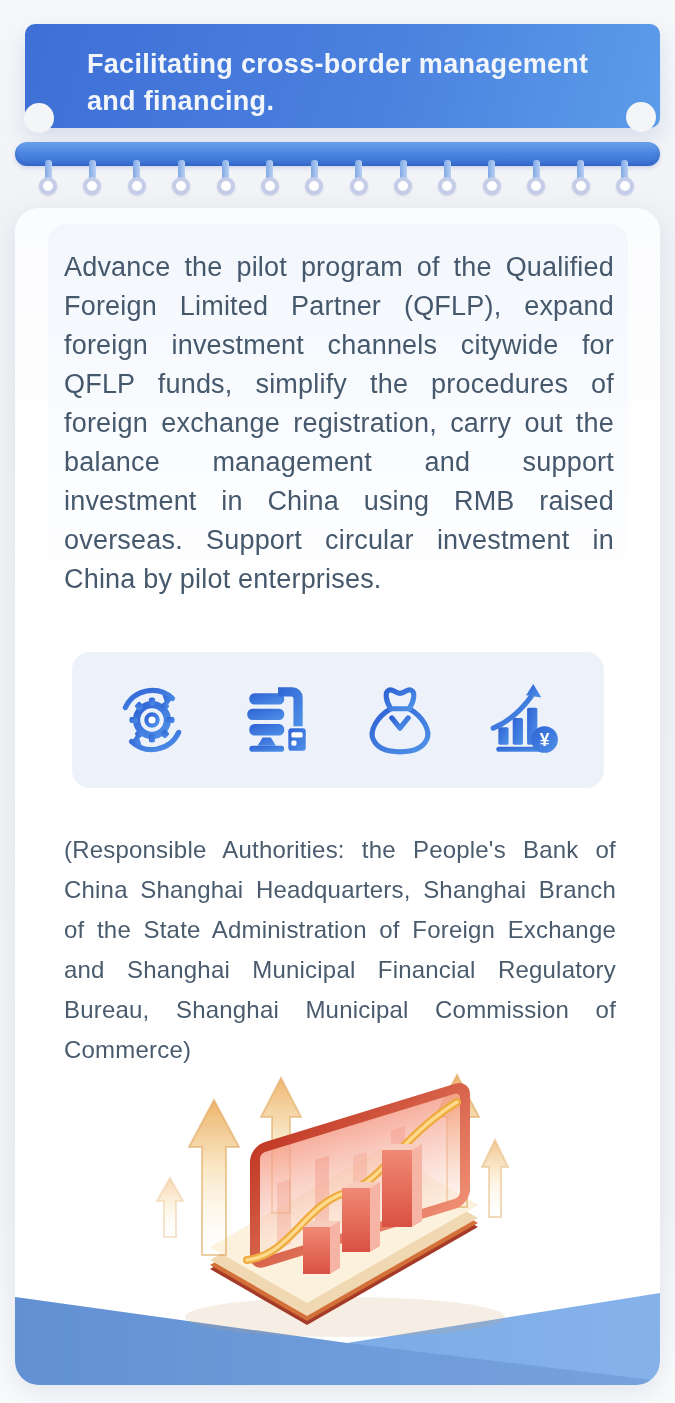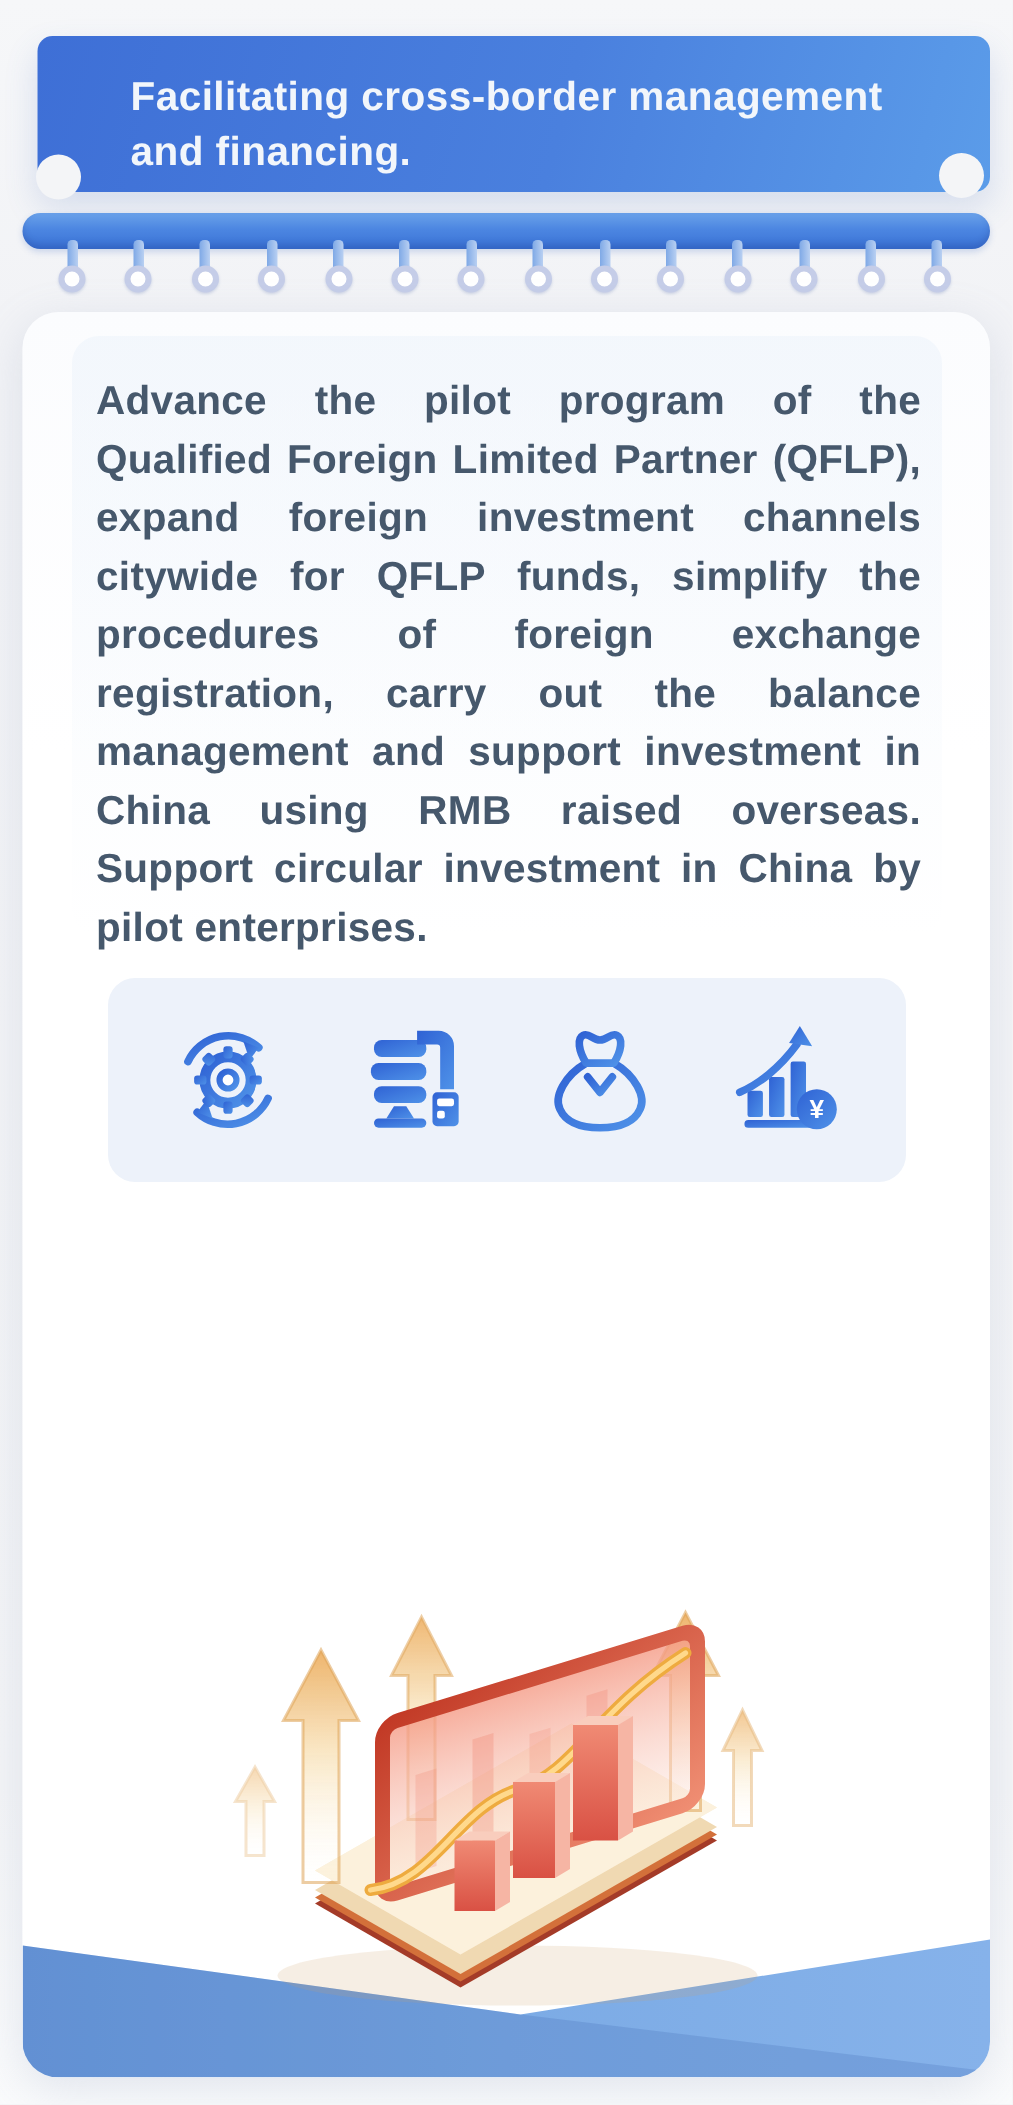--- a/index.html
+++ b/index.html
@@ -31,21 +31,21 @@
 
   
   .card{position:absolute;left:15px;top:208px;width:645px;height:1177px;border-radius:24px;
         background:linear-gradient(180deg,#fbfcfe 0%,#ffffff 25%);
         box-shadow:0 8px 30px rgba(140,155,185,.22);overflow:hidden;}
   .inner-tint{position:absolute;left:33px;top:16px;width:580px;height:400px;border-radius:18px;
               background:linear-gradient(180deg,rgba(236,243,251,.55),rgba(255,255,255,0));}
 
   .body-text{position:absolute;left:49px;top:40px;width:550px;margin:0;
              font-size:27px;line-height:39px;color:#46586c;text-align:justify;
-             letter-spacing:.2px;hyphens:auto;font-weight:bold;-webkit-hyphens:auto;}
+             letter-spacing:.2px;hyphens:auto;-webkit-hyphens:auto;}
 
   .icon-panel{position:absolute;left:57px;top:444px;width:532px;height:136px;border-radius:18px;
               background:#edf2fa;display:flex;align-items:center;justify-content:space-around;
               padding:0 18px;box-sizing:border-box;}
   .icon-panel svg{display:block;}
 
   .authorities{position:absolute;left:49px;top:622px;width:552px;margin:0;
                font-size:24px;line-height:40px;color:#4a5b6d;text-align:justify;letter-spacing:.2px;}
 
   .illustration{position:absolute;left:0;top:847px;width:645px;height:300px;pointer-events:none;}
@@ -208,20 +208,21 @@
           <rect x="41" y="26" width="10" height="36" rx="1.5"></rect>
           <rect x="11" y="64" width="44" height="5" rx="2.5"></rect>
         </g>
         <path d="M 8,46 C 20,41 34,30 45,15" fill="none" stroke="url(#bg4)" stroke-width="5" stroke-linecap="round"></path>
         <polygon points="47,3 55,16 40,14" fill="url(#bg4)"></polygon>
         <circle cx="58" cy="57" r="13" fill="url(#bg4)"></circle>
         <text x="58" y="63" text-anchor="middle" font-size="17" font-weight="bold" fill="#ffffff">¥</text>
       </svg>
     </div>
 
+    <p class="authorities">(Responsible Authorities: the People's Bank of China Shanghai Headquarters, Shanghai Branch of the State Administration of Foreign Exchange and Shanghai Municipal Financial Regulatory Bureau, Shanghai Municipal Commission of Commerce)</p>
 
     <svg class="footer-svg" viewBox="0 0 645 102">
       <defs>
         <linearGradient id="footG" x1="0" y1="0" x2="1" y2="0">
           <stop offset="0" stop-color="#6d9dde"></stop>
             <stop offset="0.5" stop-color="#7cabe5"></stop>
             <stop offset="1" stop-color="#86b2ea"></stop>
         </linearGradient>
       </defs>
       <path d="M0,14 L332,60 L645,10 L645,80 Q645,102 623,102 L22,102 Q0,102 0,80 Z" fill="url(#footG)"></path>

